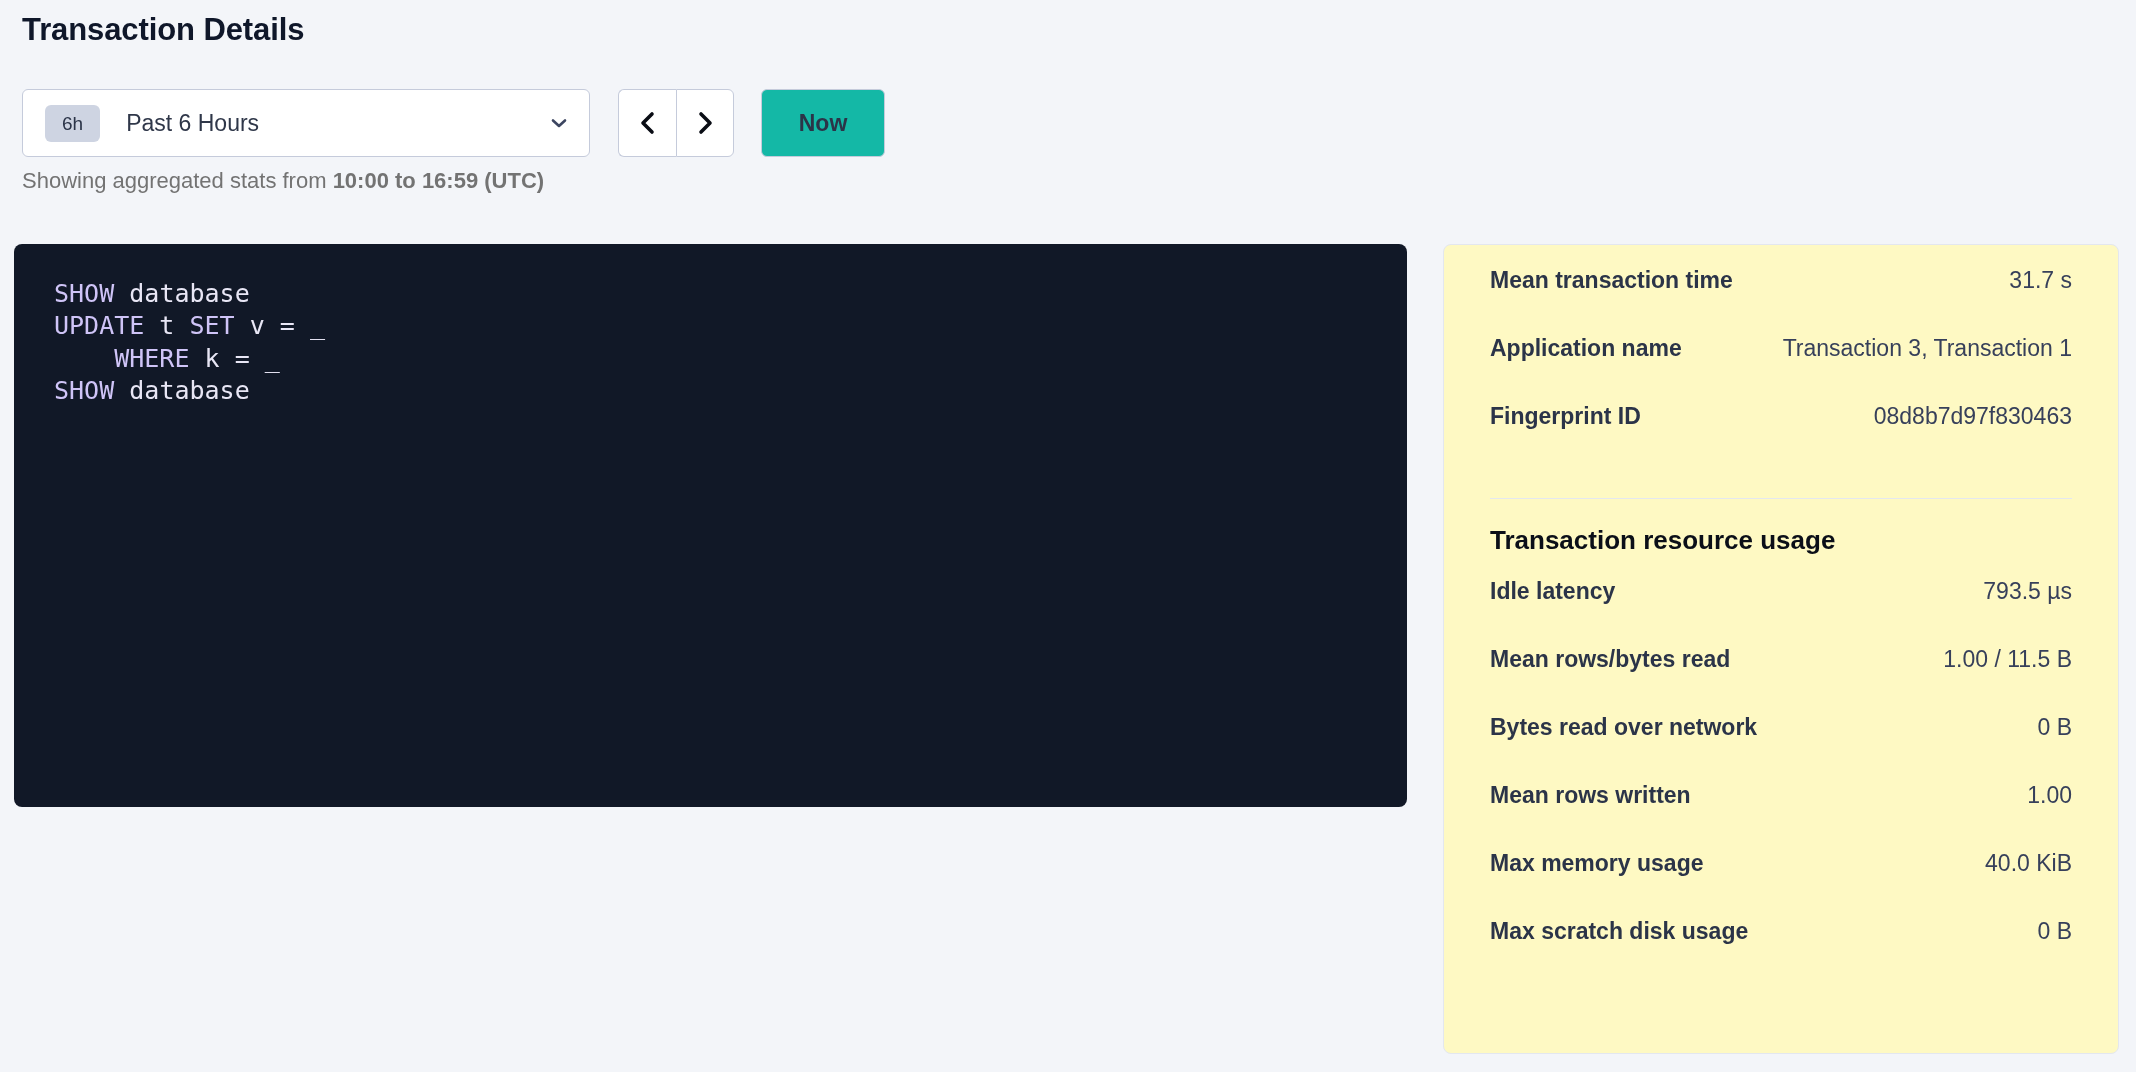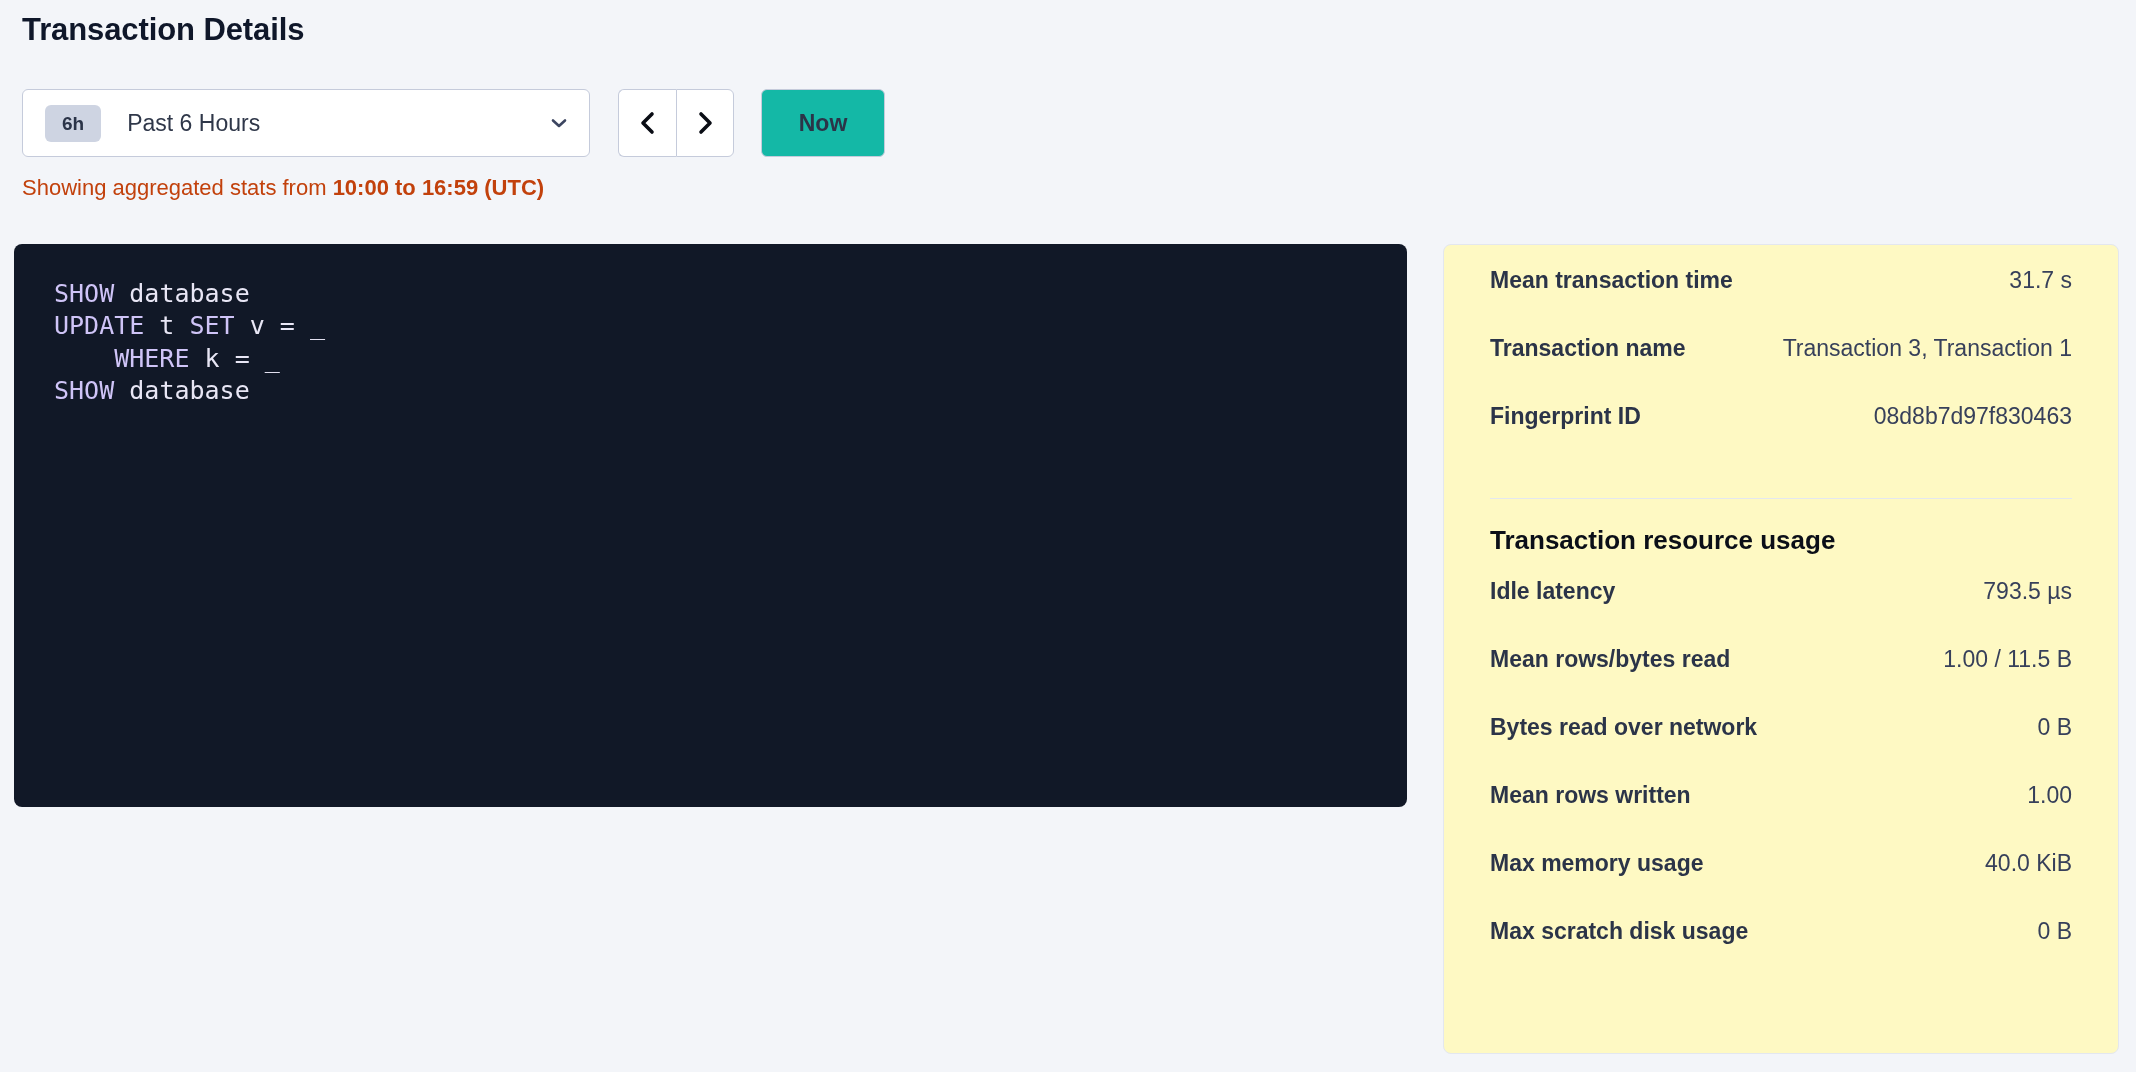--- a/index.html
+++ b/index.html
@@ -48,21 +48,21 @@
     box-sizing: border-box;
     display: flex;
     align-items: center;
     padding: 0 20px 0 22px;
     cursor: pointer;
   }
   .range-badge {
     background: #ced4e2;
     color: #2b3448;
     font-size: 19px;
-    font-weight: bold;
+    font-weight: normal;
     border-radius: 6px;
     padding: 9px 17px;
     line-height: 1;
   }
   .range-label {
     font-size: 23px;
     color: #2f3749;
     margin-left: 26px;
     flex: 1;
   }
@@ -107,23 +107,23 @@
     font-size: 23px;
     font-weight: bold;
     color: #2b3448;
     font-family: "Liberation Sans", sans-serif;
     cursor: pointer;
   }
 
   .agg-note {
     position: absolute;
     left: 22px;
-    top: 175px;
+    top: 168px;
     font-size: 22px;
-    color: #c2410c;
+    color: #737373;
     text-align: right;
   }
   .agg-note b { font-weight: bold; }
 
   
   .code-block {
     position: absolute;
     left: 14px;
     top: 244px;
     width: 1393px;
@@ -240,21 +240,21 @@
 <span class="kw">SHOW</span><span class="id"> </span><span class="id">database</span></pre>
   </div>
 
   <div class="stats-card">
     <div class="group-top" id="overview-rows">
         <div class="stat-row">
           <div class="k">Mean transaction time</div>
           <div class="v">31.7 s</div>
         </div>
         <div class="stat-row">
-          <div class="k">Transaction name</div>
+          <div class="k">Application name</div>
           <div class="v">Transaction 3, Transaction 1</div>
         </div>
         <div class="stat-row">
           <div class="k">Fingerprint ID</div>
           <div class="v">08d8b7d97f830463</div>
         </div>
       </div>
     <div class="divider"></div>
     <div class="section-title">Transaction resource usage</div>
     <div id="resource-rows">

